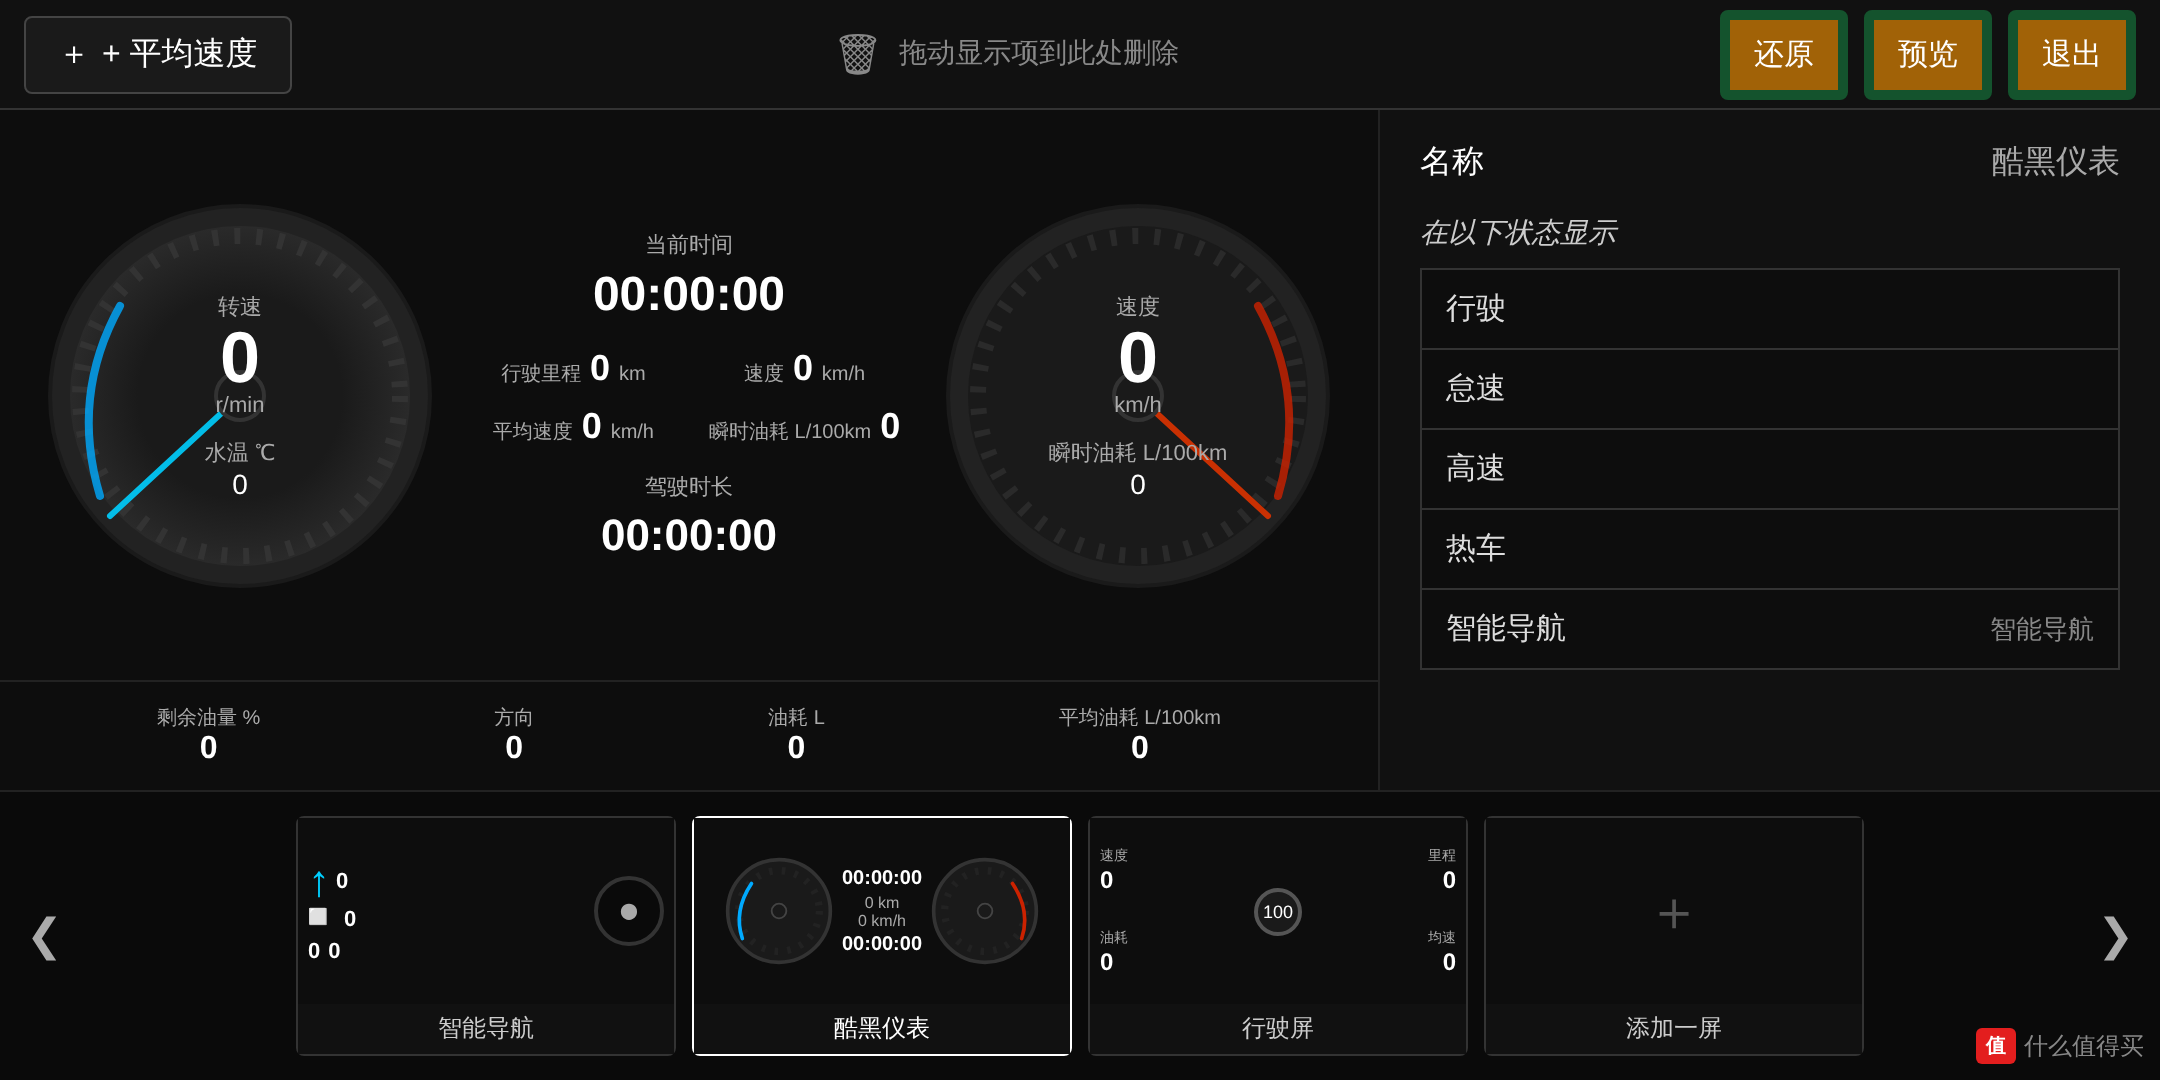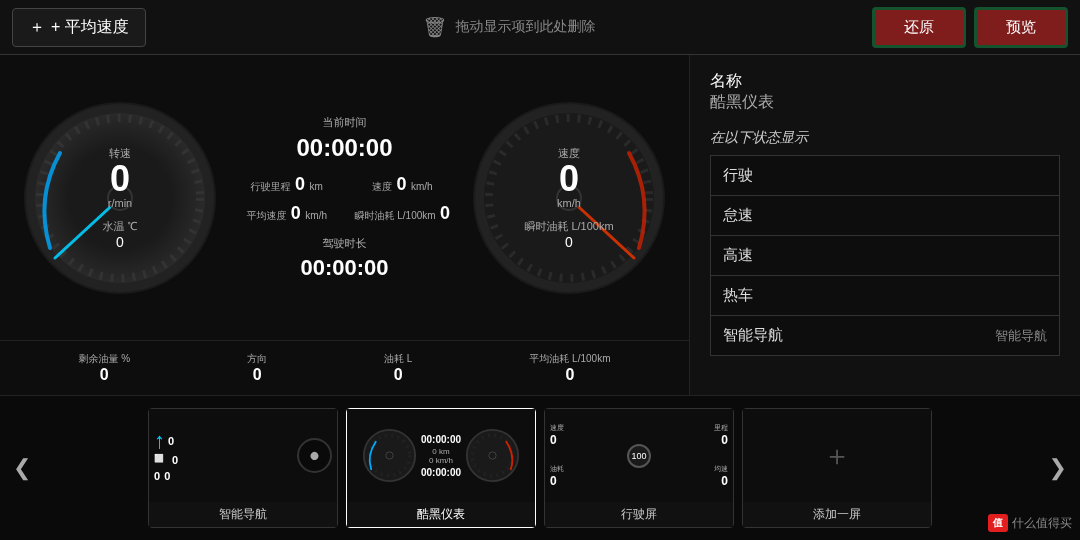--- a/index.html
+++ b/index.html
@@ -46,24 +46,24 @@
     }
     .trash-icon {
       font-size: 20px;
       color: #888;
     }
     .top-right-btns {
       display: flex;
       gap: 8px;
     }
     .top-btn {
-      background: #7f1d1d;
-      border: 3px solid #14532d;
-      color: #fff;
-      padding: 8px 29px;
+      background: #a16207;
+      border: 5px solid #14532d;
+      color: #fff;
+      padding: 8px 12px;
       font-size: 15px;
       cursor: pointer;
       border-radius: 4px;
     }
 
     
     .main-content {
       display: flex;
       height: 340px;
     }
@@ -236,24 +236,23 @@
 
     
     .right-panel {
       flex: 1;
       background: #111;
       padding: 16px 20px;
     }
     .right-panel .name-row {
       display: flex;
       justify-content: space-between;
-      align-items: flex-start;
+      align-items: flex-end;
       margin-bottom: 16px;
       font-size: 16px;
-      flex-direction: column;
     }
     .name-label { color: #fff; font-size: 16px; }
     .name-value { color: #aaa; font-size: 16px; }
 
     .status-title {
       font-size: 14px;
       color: #ccc;
       margin-bottom: 8px;
       font-style: italic;
     }
@@ -388,20 +387,21 @@
   </button>
 
   <div class="trash-area">
     <span class="trash-icon">🗑</span>
     <span>拖动显示项到此处删除</span>
   </div>
 
   <div class="top-right-btns">
     <button class="top-btn">还原</button>
     <button class="top-btn">预览</button>
+    <button class="top-btn">退出</button>
   </div>
 </div>
 
 <div class="main-content">
 
   <div class="dashboard-area">
     <div class="dashboard-display">
       <div class="gauges-wrapper">
 
         <div class="gauge-left">

